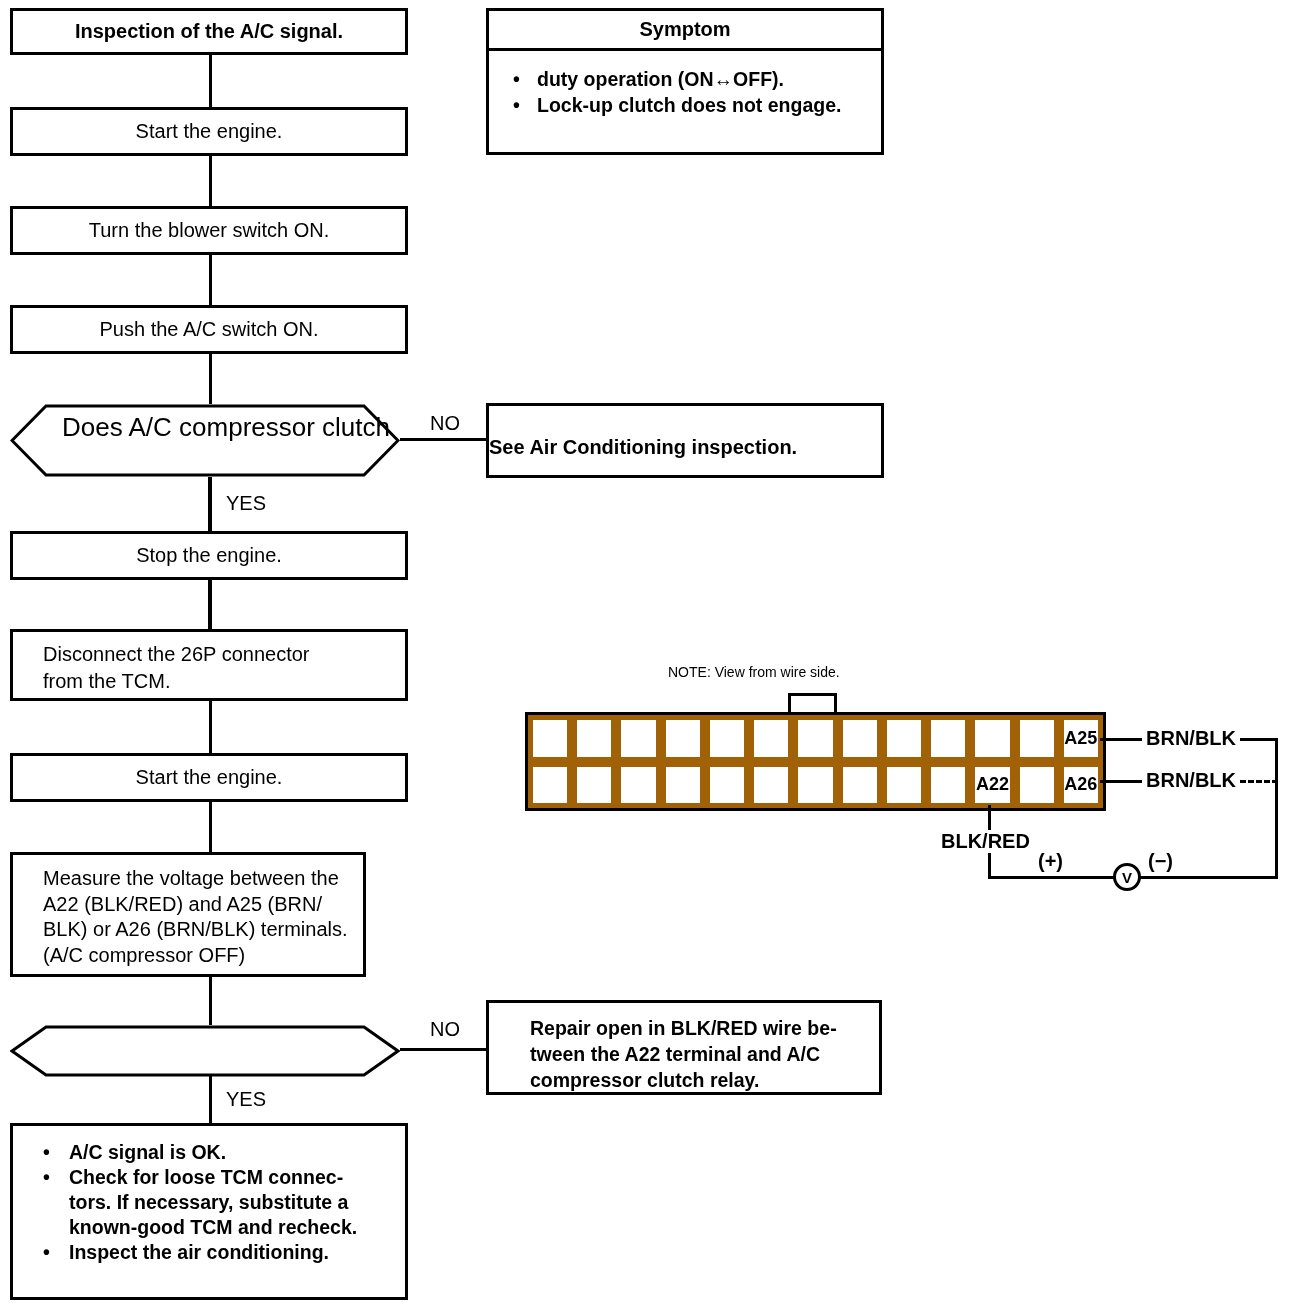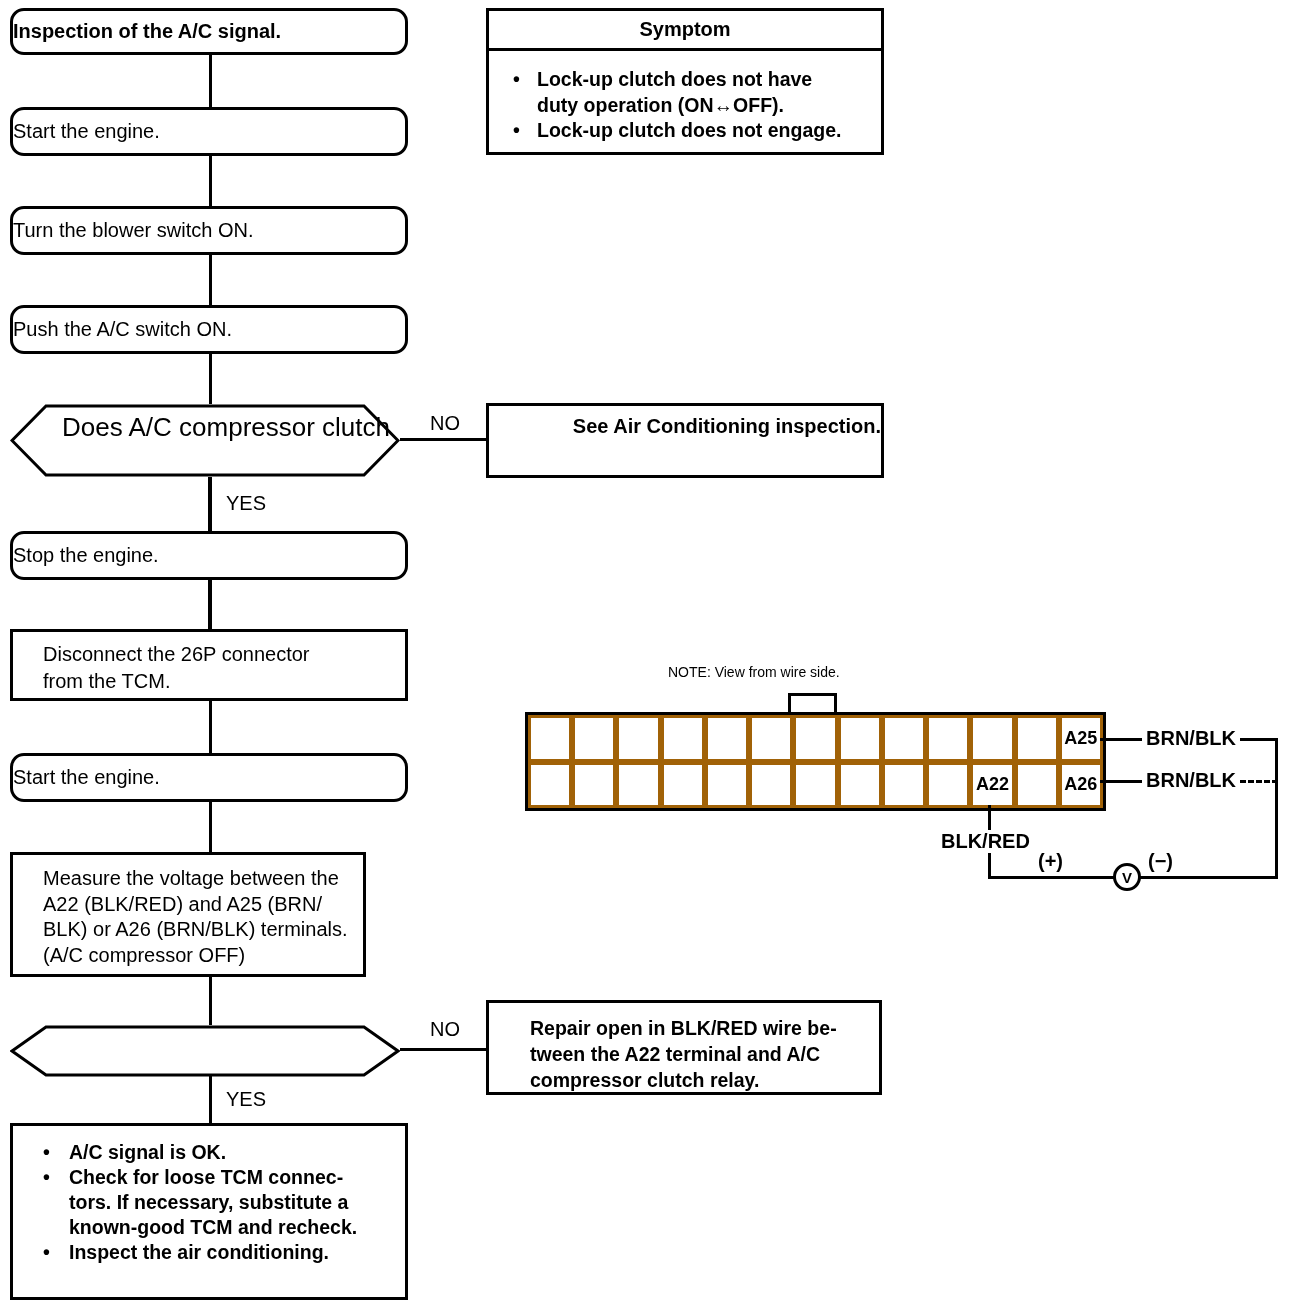--- a/index.html
+++ b/index.html
@@ -4,37 +4,37 @@
 <style>
   html,body{
     margin:0;padding:0;background:#ffffff;
     width:1296px;height:1306px;position:relative;overflow:hidden;
     font-family:"Liberation Sans", sans-serif;color:#000;
   }
   .box{
     position:absolute;box-sizing:border-box;background:#fff;
     border:3px solid #000;font-size:20px;line-height:25px;
   }
-  .box.center{display:flex;align-items:center;justify-content:flex-start;text-align:center;border-radius:14px;}
+  .box.center{display:flex;align-items:center;justify-content:center;text-align:center;}
   .bold{font-weight:bold;}
   .vline{position:absolute;width:3px;background:#000;}
   .hline{position:absolute;height:3px;background:#000;}
   .lbl{position:absolute;font-size:20px;white-space:nowrap;}
   .hexwrap{position:absolute;}
   .hexwrap svg{display:block;}
   .hextext{position:absolute;font-size:26px;line-height:27px;}
   .linesbox div{white-space:nowrap;}
   .bullet-row{display:flex;}
   .bullet-marker{width:26px;flex:0 0 26px;}
   .grid{
     position:absolute;left:525px;top:712px;width:575px;height:93px;
     border:3px solid #000;background:#fff;
     display:grid;grid-template-columns:repeat(13,1fr);grid-template-rows:1fr 1fr;
   }
-  .cell{border:3px solid #a16207;display:flex;align-items:center;justify-content:center;
+  .cell{border:5px solid #a16207;display:flex;align-items:center;justify-content:center;
         font-size:18px;font-weight:bold;}
   .tab{position:absolute;left:788px;top:693px;width:49px;height:22px;
        border:3px solid #000;border-bottom:none;background:#fff;box-sizing:border-box;}
   .dashline{position:absolute;height:0;border-top:3px dashed #000;}
   .vmeter{
     position:absolute;left:1113px;top:863px;width:28px;height:28px;
     border:3px solid #000;border-radius:50%;background:#fff;box-sizing:border-box;
     display:flex;align-items:center;justify-content:center;
     font-size:15px;font-weight:bold;z-index:3;
   }
@@ -72,21 +72,21 @@
     <polygon points="2,36.5 36,2 354,2 388,36.5 354,71 36,71" fill="#ffffff" stroke="#000000" stroke-width="3"></polygon>
   </svg>
   <div class="hextext linesbox" style="left:52px;top:10px;">
     <div>Does A/C compressor clutch</div>
   </div>
 </div>
 
 <div class="hline" style="left:400px;top:438px;width:86px;"></div>
 <div class="lbl" style="left:430px;top:412px;">NO</div>
 
-<div class="box bold" style="left:486px;top:403px;width:398px;height:75px;padding-top:8px;text-align:right;">
+<div class="box bold" style="left:486px;top:403px;width:398px;height:75px;padding-top:29px;text-align:left;">
   <span>See Air Conditioning inspection.</span>
 </div>
 
 <div class="vline" style="left:208px;top:477px;width:4px;height:54px;"></div>
 <div class="lbl" style="left:226px;top:492px;">YES</div>
 
 <div class="box center" style="left:10px;top:531px;width:398px;height:49px;">
   <span>Stop the engine.</span>
 </div>
 
@@ -156,21 +156,20 @@
 </div>
 
 <div class="box" style="left:486px;top:8px;width:398px;height:147px;padding:0;">
   <div style="height:37px;border-bottom:3px solid #000;display:flex;align-items:center;justify-content:center;">
     <span class="bold">Symptom</span>
   </div>
   <div class="bold" style="padding:16px 0 0 24px;font-size:19.5px;line-height:25.5px;">
     <div class="bullet-row">
       <span class="bullet-marker" style="width:24px;flex-basis:24px;">•</span>
       <span class="linesbox">
-        <div>Lock-up clutch does not have</div>
         <div>duty operation (ON↔OFF).</div>
       </span>
     </div>
     <div class="bullet-row">
       <span class="bullet-marker" style="width:24px;flex-basis:24px;">•</span>
       <span class="linesbox">
         <div>Lock-up clutch does not engage.</div>
       </span>
     </div>
   </div>

